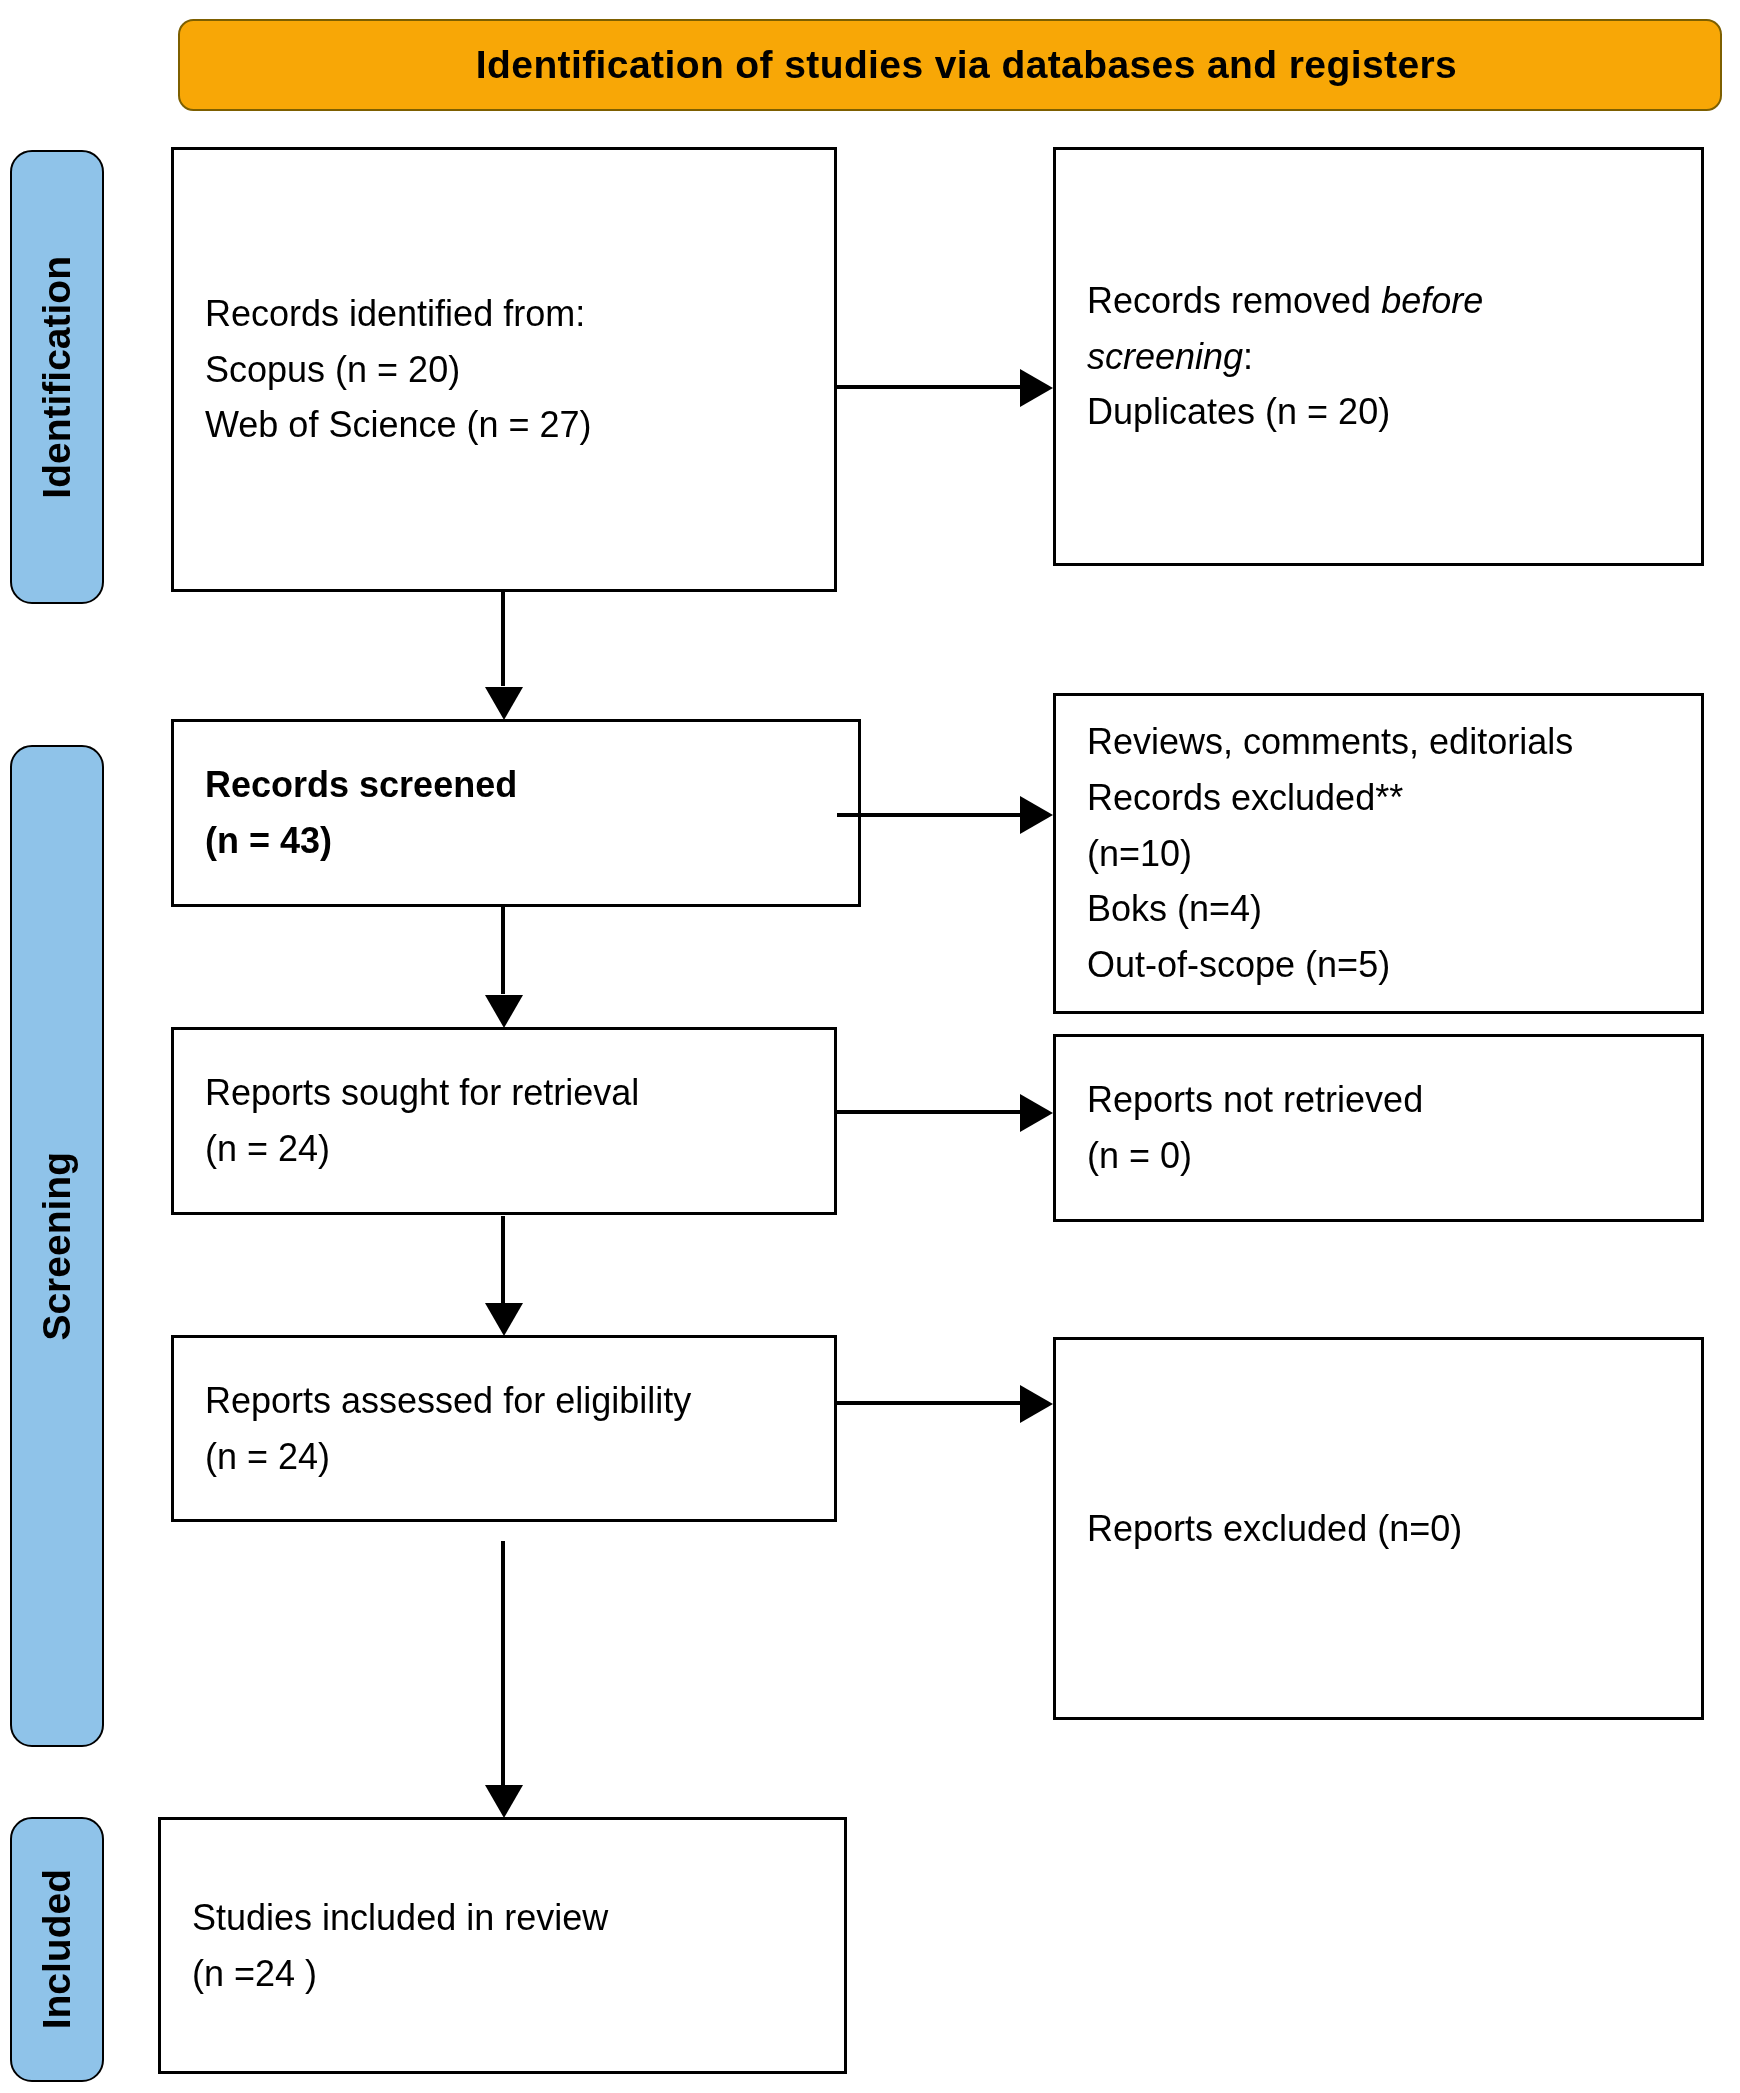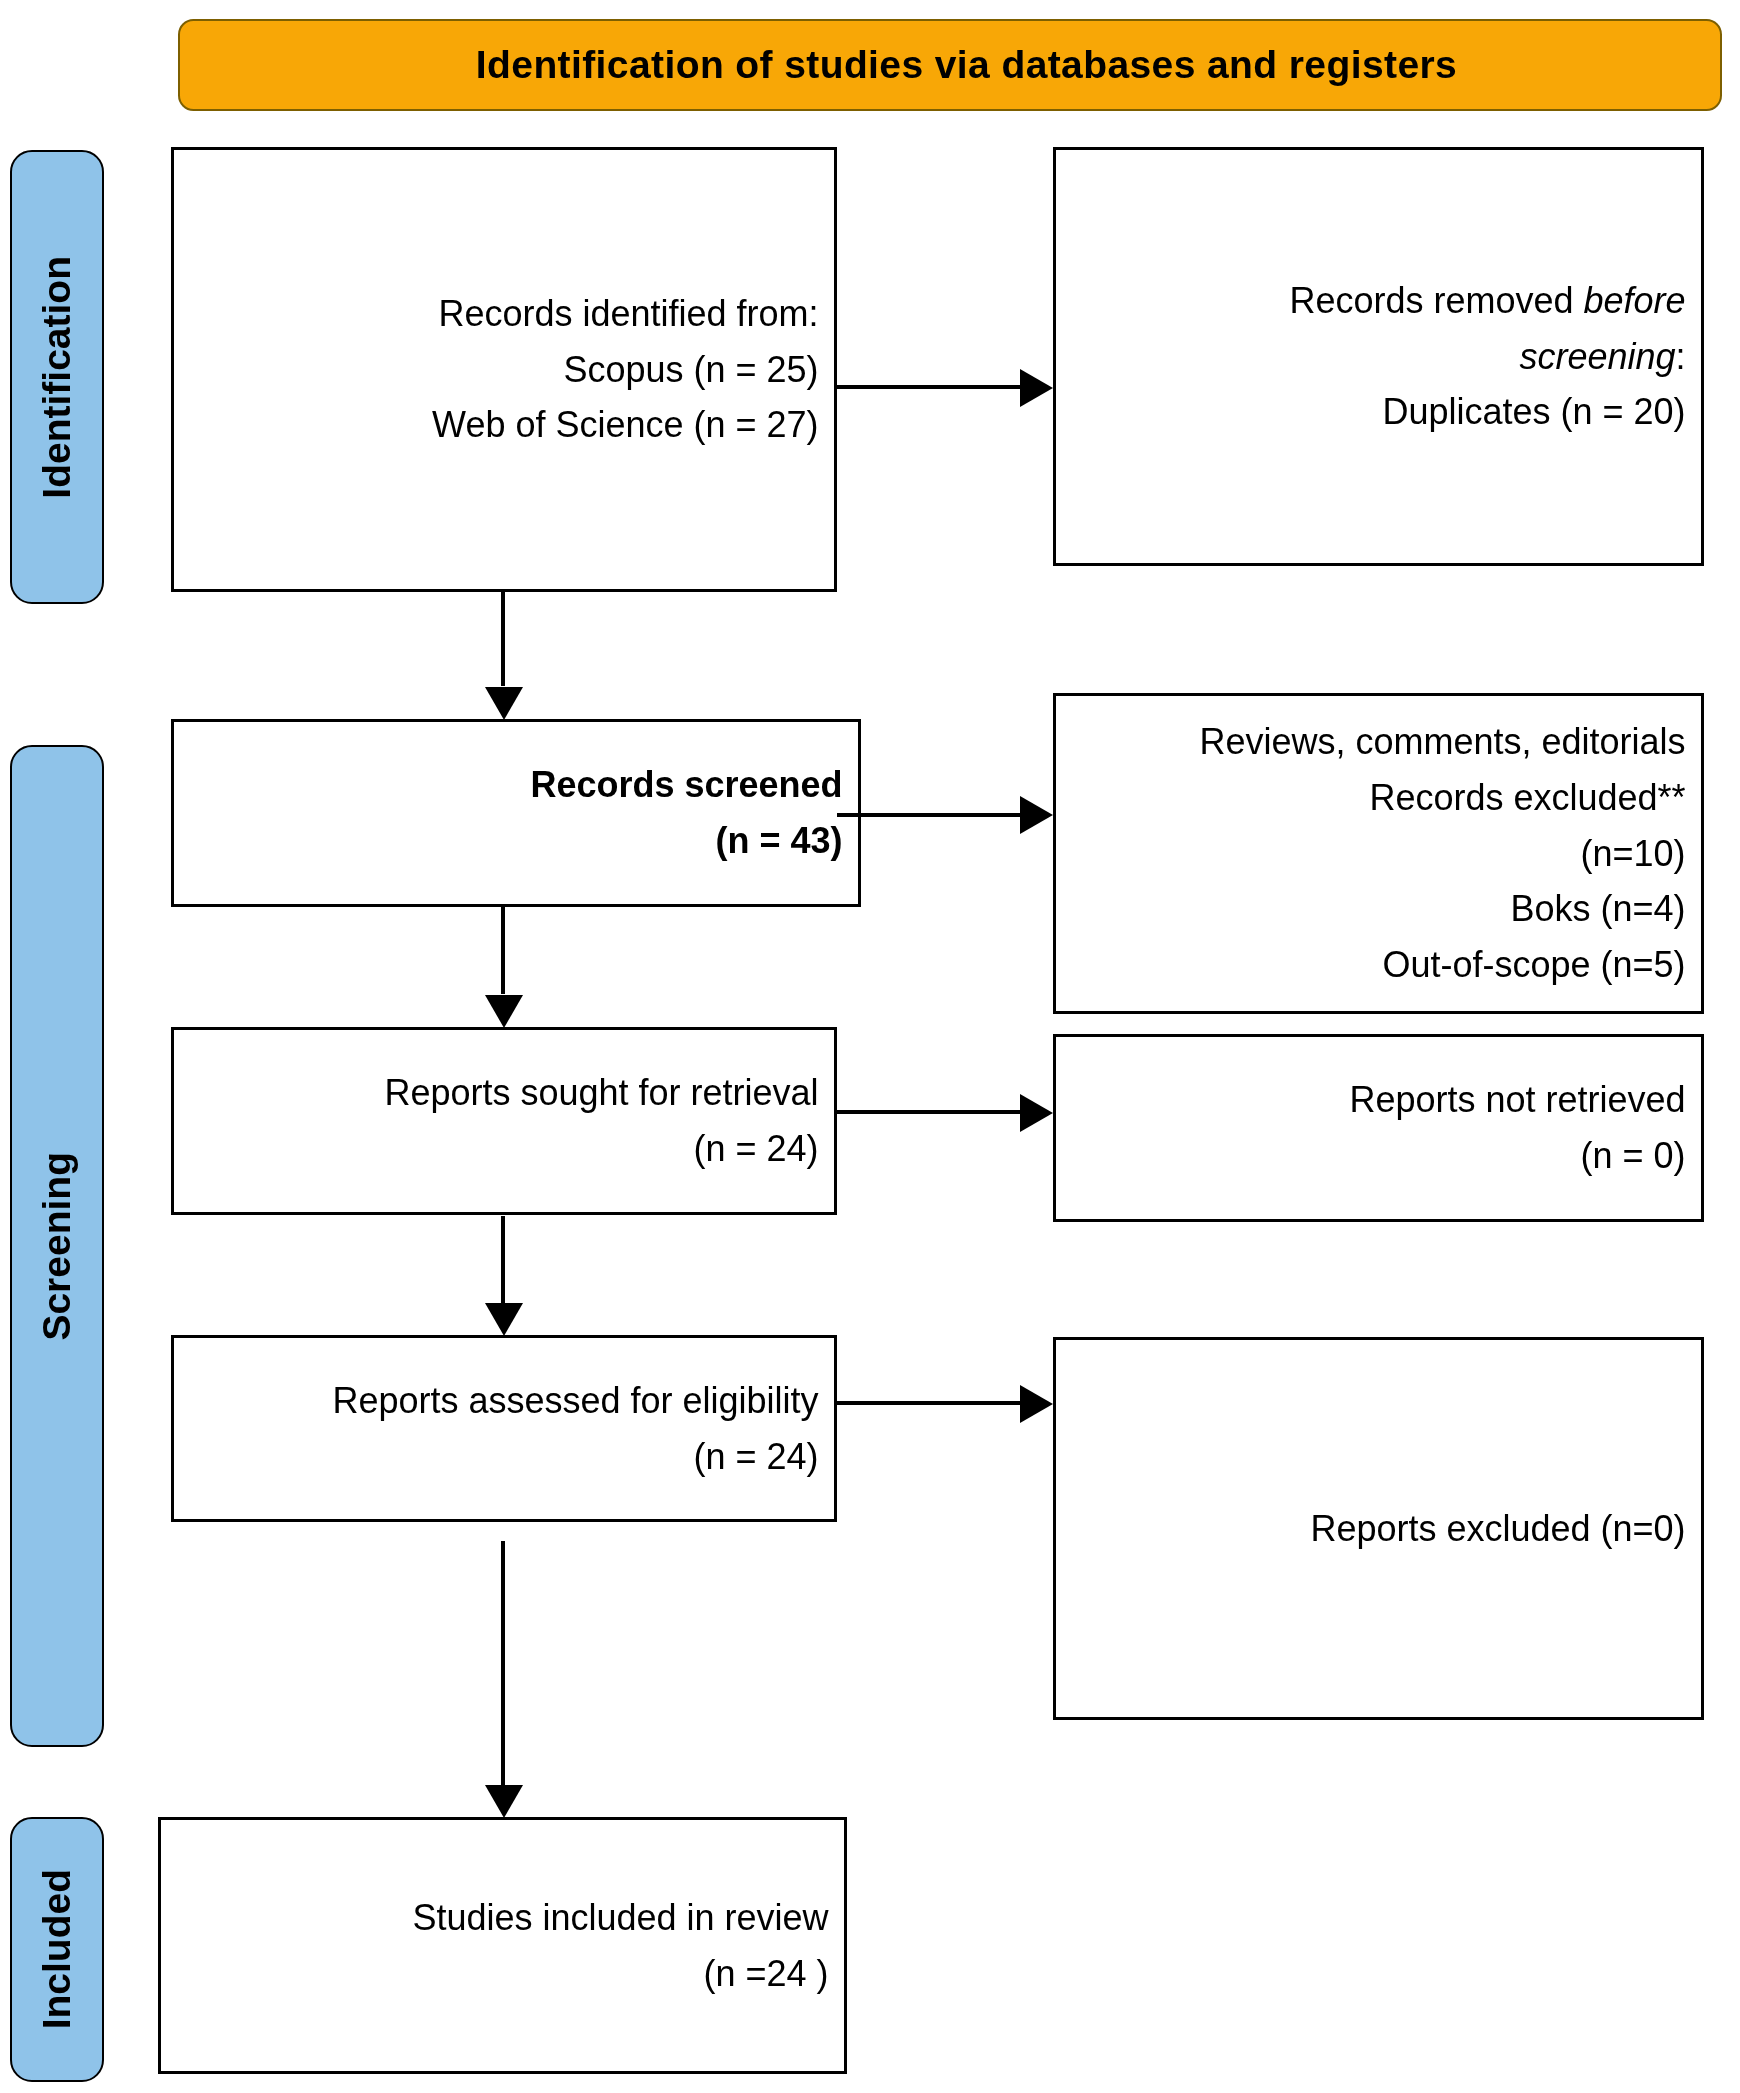--- a/index.html
+++ b/index.html
@@ -66,21 +66,20 @@
     position: absolute;
     background: #ffffff;
     border: 3.4px solid var(--box-border, #000000);
     box-sizing: border-box;
     display: flex;
     flex-direction: column;
     justify-content: center;
     padding: 8.6px 15.4px 8.6px 31px;
     font-size: 36px;
     line-height: 1.55;
-    text-align: right;
   }
   .box-records-identified { left: 171px;  top: 147px;  width: 666px; height: 445px; }
   .box-records-removed    { left: 1053px; top: 147px;  width: 651px; height: 419px; }
   .box-records-screened   { left: 171px;  top: 719px;  width: 690px; height: 188px; font-weight: bold; }
   .box-records-excluded   { left: 1053px; top: 693px;  width: 651px; height: 321px; }
   .box-reports-sought     { left: 171px;  top: 1027px; width: 666px; height: 188px; }
   .box-reports-not-retrieved { left: 1053px; top: 1034px; width: 651px; height: 188px; }
   .box-reports-assessed   { left: 171px;  top: 1335px; width: 666px; height: 187px; }
   .box-reports-excluded   { left: 1053px; top: 1337px; width: 651px; height: 383px; }
   .box-studies-included   { left: 158px;  top: 1817px; width: 689px; height: 257px; }
@@ -127,21 +126,21 @@
   </div>
   <div class="rail rail-screening">
     <span>Screening</span>
   </div>
   <div class="rail rail-included">
     <span>Included</span>
   </div>
 
   <div class="box box-records-identified">
       <div>Records identified from:</div>
-      <div>Scopus (n = 25)</div>
+      <div>Scopus (n = 20)</div>
       <div>Web of Science (n = 27)</div>
     </div>
 
   <div class="box box-records-screened">
       <div>Records screened</div>
       <div>(n = 43)</div>
     </div>
 
   <div class="box box-reports-sought">
       <div>Reports sought for retrieval</div>

